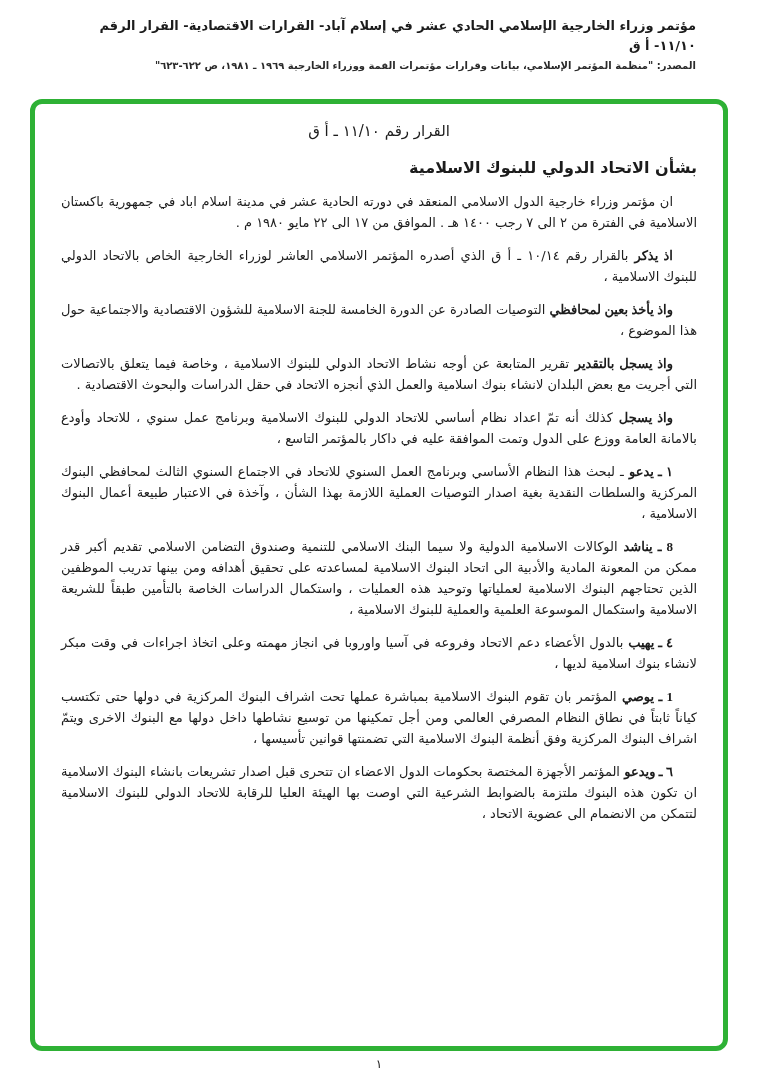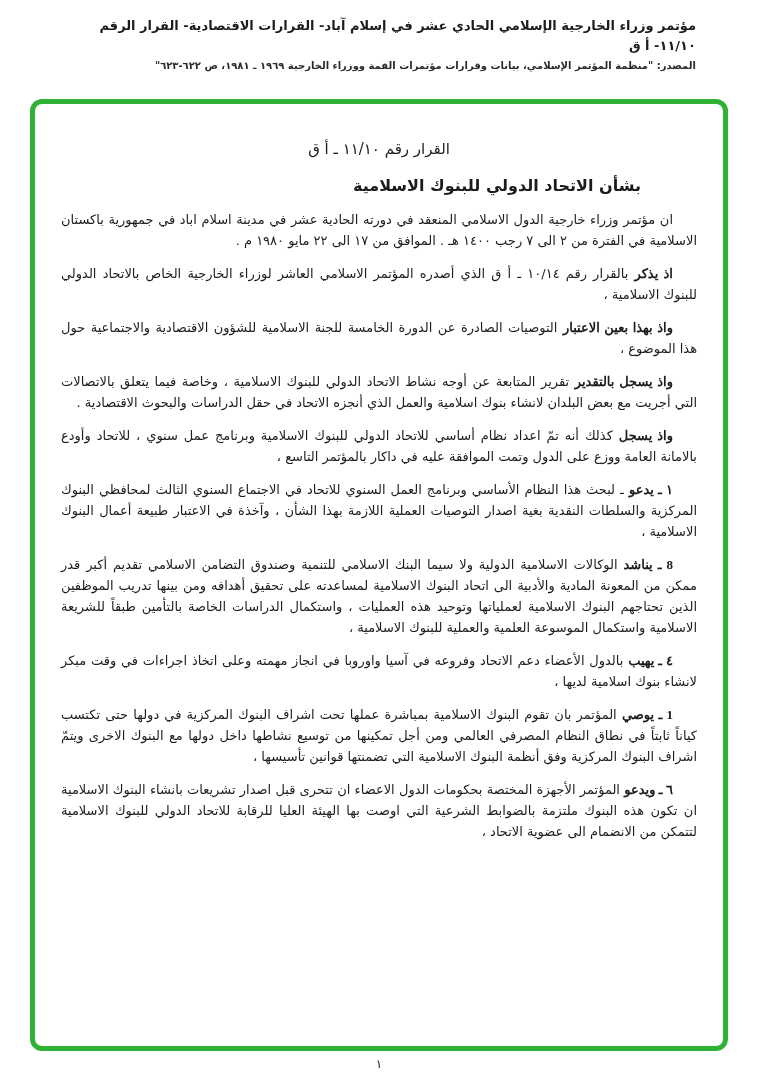--- a/index.html
+++ b/index.html
@@ -31,35 +31,34 @@
     font-size:10px;
     line-height:1.5;
     margin-top:3px;
     color:#2a2a2a;
   }
   .frame{
     margin:26px 30px 0 30px;
     height:952px;
     border:5px solid var(--color-frame_border,#2eb135);
     border-radius:12px;
-    padding:32px 26px 12px 26px;
+    padding:14px 26px 12px 26px;
     overflow:hidden;
     background:var(--color-background,#fff);
   }
   .title{
     text-align:center;
     font-size:15px;
     margin-top:4px;
   }
   .subtitle{
     font-weight:bold;
     font-size:16px;
     margin-top:18px;
     margin-left:0;
-    margin-right:56px;
     text-align:right;
   }
   .body-text{margin-top:14px;}
   .para{
     font-size:13px;
     line-height:21px;
     text-align:justify;
     text-indent:24px;
     margin-top:12px;
   }
@@ -90,21 +89,21 @@
         <span class="lead"></span>
         <span>ان مؤتمر وزراء خارجية الدول الاسلامي المنعقد في دورته الحادية عشر في مدينة اسلام اباد في جمهورية باكستان الاسلامية في الفترة من ٢ الى ٧ رجب ١٤٠٠ هـ .  الموافق من ١٧ الى ٢٢ مايو ١٩٨٠ م .</span>
       </p>
 
       <p class="para">
         <span class="lead">اذ يذكر</span>
         <span>بالقرار رقم ١٠/١٤ ـ أ ق الذي أصدره المؤتمر الاسلامي العاشر لوزراء الخارجية الخاص بالاتحاد الدولي للبنوك الاسلامية ،</span>
       </p>
 
       <p class="para">
-        <span class="lead">واذ بهذا بعين الاعتبار</span>
+        <span class="lead">واذ يأخذ بعين لمحافظي</span>
         <span>التوصيات الصادرة عن الدورة الخامسة للجنة الاسلامية للشؤون الاقتصادية والاجتماعية حول هذا الموضوع ،</span>
       </p>
 
       <p class="para">
         <span class="lead">واذ يسجل بالتقدير</span>
         <span>تقرير المتابعة عن أوجه نشاط الاتحاد الدولي للبنوك الاسلامية ، وخاصة فيما يتعلق بالاتصالات التي أجريت مع بعض البلدان لانشاء بنوك اسلامية والعمل الذي أنجزه الاتحاد في حقل الدراسات والبحوث الاقتصادية .</span>
       </p>
 
       <p class="para">
         <span class="lead">واذ يسجل</span>

